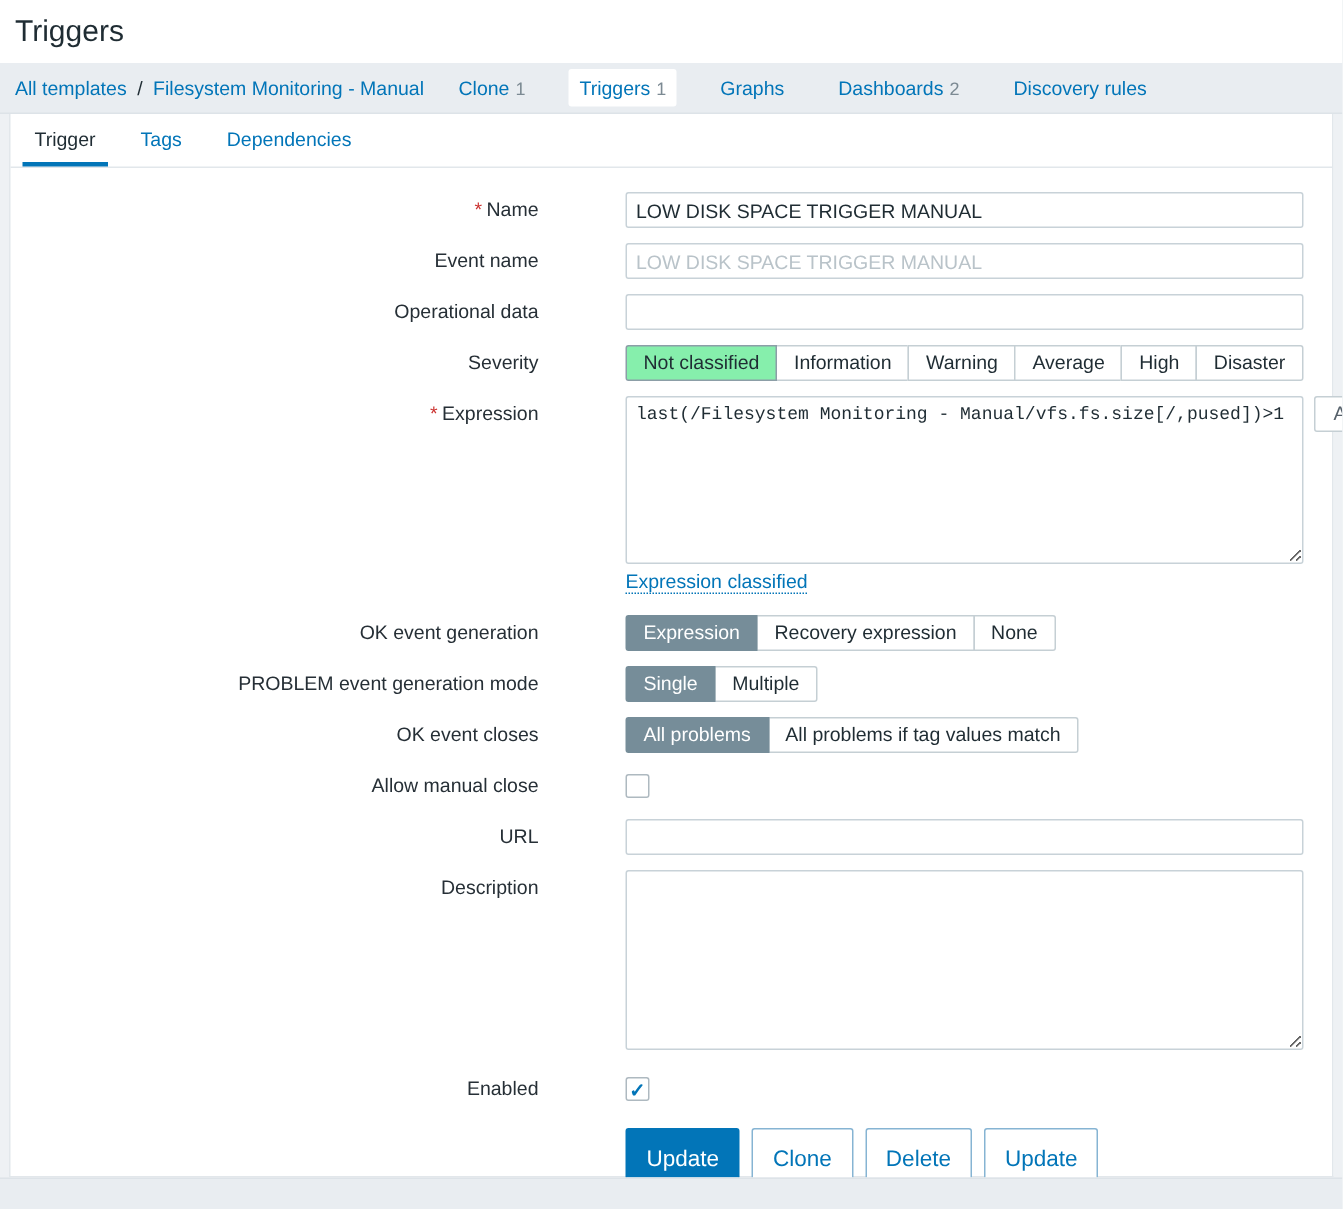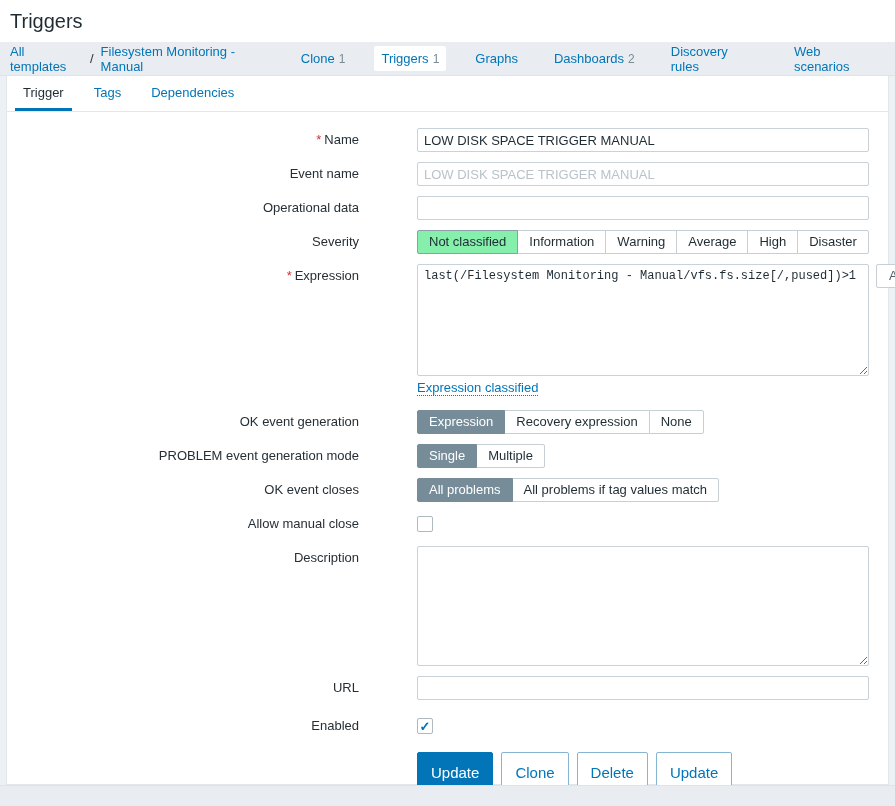--- a/index.html
+++ b/index.html
@@ -93,23 +93,20 @@
     <a class="bc-nav">
       <span class="nav-label">Graphs</span>
     </a>
     <a class="bc-nav">
       <span class="nav-label">Dashboards</span>
       <span class="nav-count">2</span>
     </a>
     <a class="bc-nav">
       <span class="nav-label">Discovery rules</span>
     </a>
-    <a class="bc-nav">
-      <span class="nav-label">Web scenarios</span>
-    </a>
   </div>
 
   <div class="main">
     <div class="content">
 
       <div class="tabs">
         <a class="tab active">Trigger</a>
         <a class="tab">Tags</a>
         <a class="tab">Dependencies</a>
       </div>
@@ -192,30 +189,30 @@
         <div class="row">
           <div class="lbl">Allow manual close</div>
           <div class="ctl">
             <span class="checkbox unchecked">
               
             </span>
           </div>
         </div>
 
         <div class="row">
+          <div class="lbl">URL</div>
+          <div class="ctl">
+            <input type="text" value="" style="">
+          </div>
+        </div>
+
+        <div class="row">
           <div class="lbl">Description</div>
           <div class="ctl">
             <textarea class="desc-ta" style=""></textarea>
-          </div>
-        </div>
-
-        <div class="row">
-          <div class="lbl">URL</div>
-          <div class="ctl">
-            <input type="text" value="" style="">
           </div>
         </div>
 
         <div class="row" style="margin-top:14px;">
           <div class="lbl">Enabled</div>
           <div class="ctl">
             <span class="checkbox">
               <span class="check">✓</span>
             </span>
           </div>

